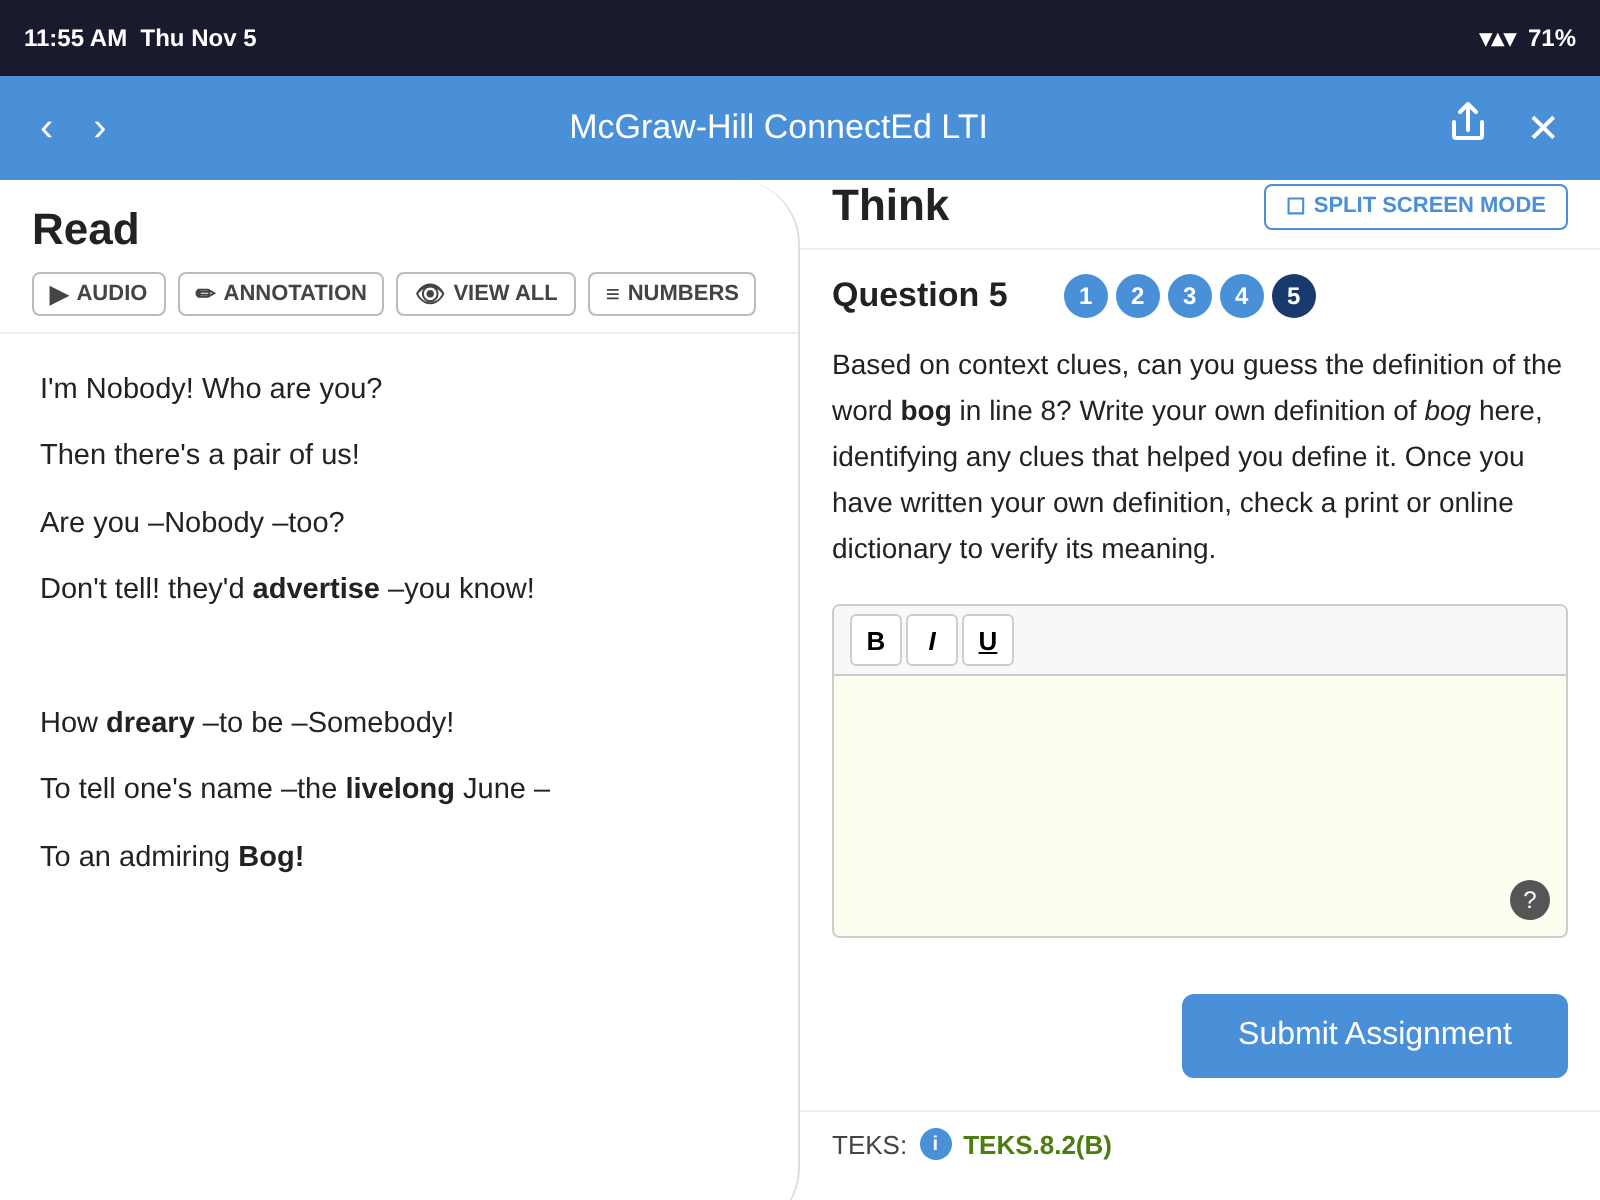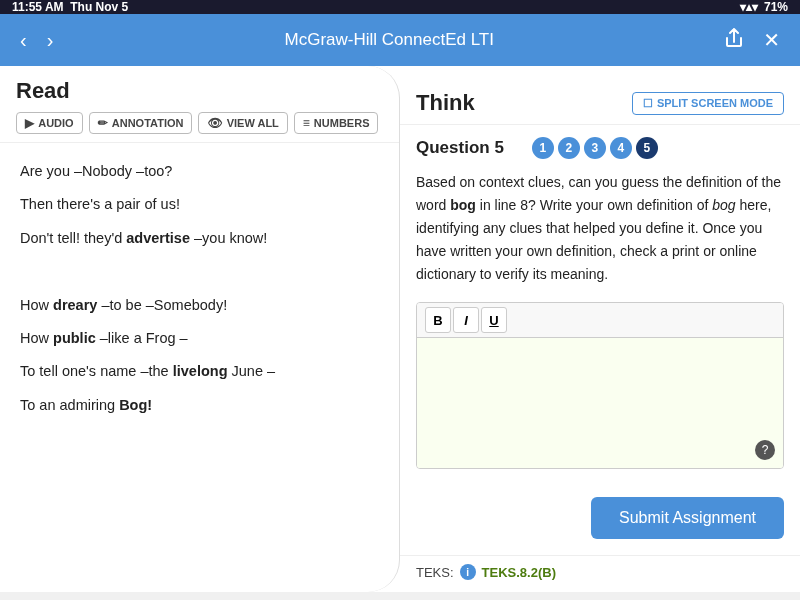--- a/index.html
+++ b/index.html
@@ -2,21 +2,21 @@
 <html><head>
   <meta charset="utf-8">
   <style>
     * { box-sizing: border-box; margin: 0; padding: 0; }
     body { width: 800px; height: 600px; font-family: -apple-system, 'Helvetica Neue', Arial, sans-serif; overflow: hidden; background: #f0f0f0; }
 
     
     .status-bar {
       background: #1a1a2e;
       color: white;
-      height: 14px;
+      height: 38px;
       display: flex;
       align-items: center;
       justify-content: space-between;
       padding: 0 12px;
       font-size: 12px;
       font-weight: 600;
     }
     .status-bar-right { display: flex; align-items: center; gap: 6px; }
 
     
@@ -74,21 +74,21 @@
     .left-content .bold { font-weight: 700; }
 
     
     .right-panel {
       flex: 1;
       display: flex;
       flex-direction: column;
       overflow-y: auto;
     }
     .right-header {
-      padding: 24px 16px 8px;
+      padding: 0 16px 8px;
       border-bottom: 1px solid #eee;
       display: flex;
       align-items: center;
       justify-content: space-between;
     }
     .right-header h2 { font-size: 22px; font-weight: 600; color: #222; }
     .split-screen-btn {
       border: 1px solid #4a90d9; border-radius: 4px;
       padding: 4px 10px; font-size: 11px; font-weight: 600;
       background: white; cursor: pointer; color: #4a90d9;
@@ -222,31 +222,29 @@
           <span class="icon">👁</span>
           <span>VIEW ALL</span>
         </button>
         <button class="toolbar-btn">
           <span class="icon">≡</span>
           <span>NUMBERS</span>
         </button>
       </div>
     </div>
     <div class="left-content">
+      <p>I'm Nobody! Who are you?</p>
+      <p>Then there's a pair of us!</p>
       <p>Are you –Nobody –too?</p>
-      <p>Then there's a pair of us!</p>
       <p>
         <span>Don't tell! they'd </span><span class="bold">advertise</span><span> –you know!</span>
       </p>
       <p>&nbsp;</p>
       <p>
         <span>How </span><span class="bold">dreary</span><span> –to be –Somebody!</span>
-      </p>
-      <p>
-        <span>How </span><span class="bold">public</span><span> –like a Frog –</span>
       </p>
       <p>
         <span>To tell one's name –the </span><span class="bold">livelong</span><span> June –</span>
       </p>
       <p>
         <span>To an admiring </span><span class="bold">Bog!</span>
       </p>
     </div>
   </div>
 

